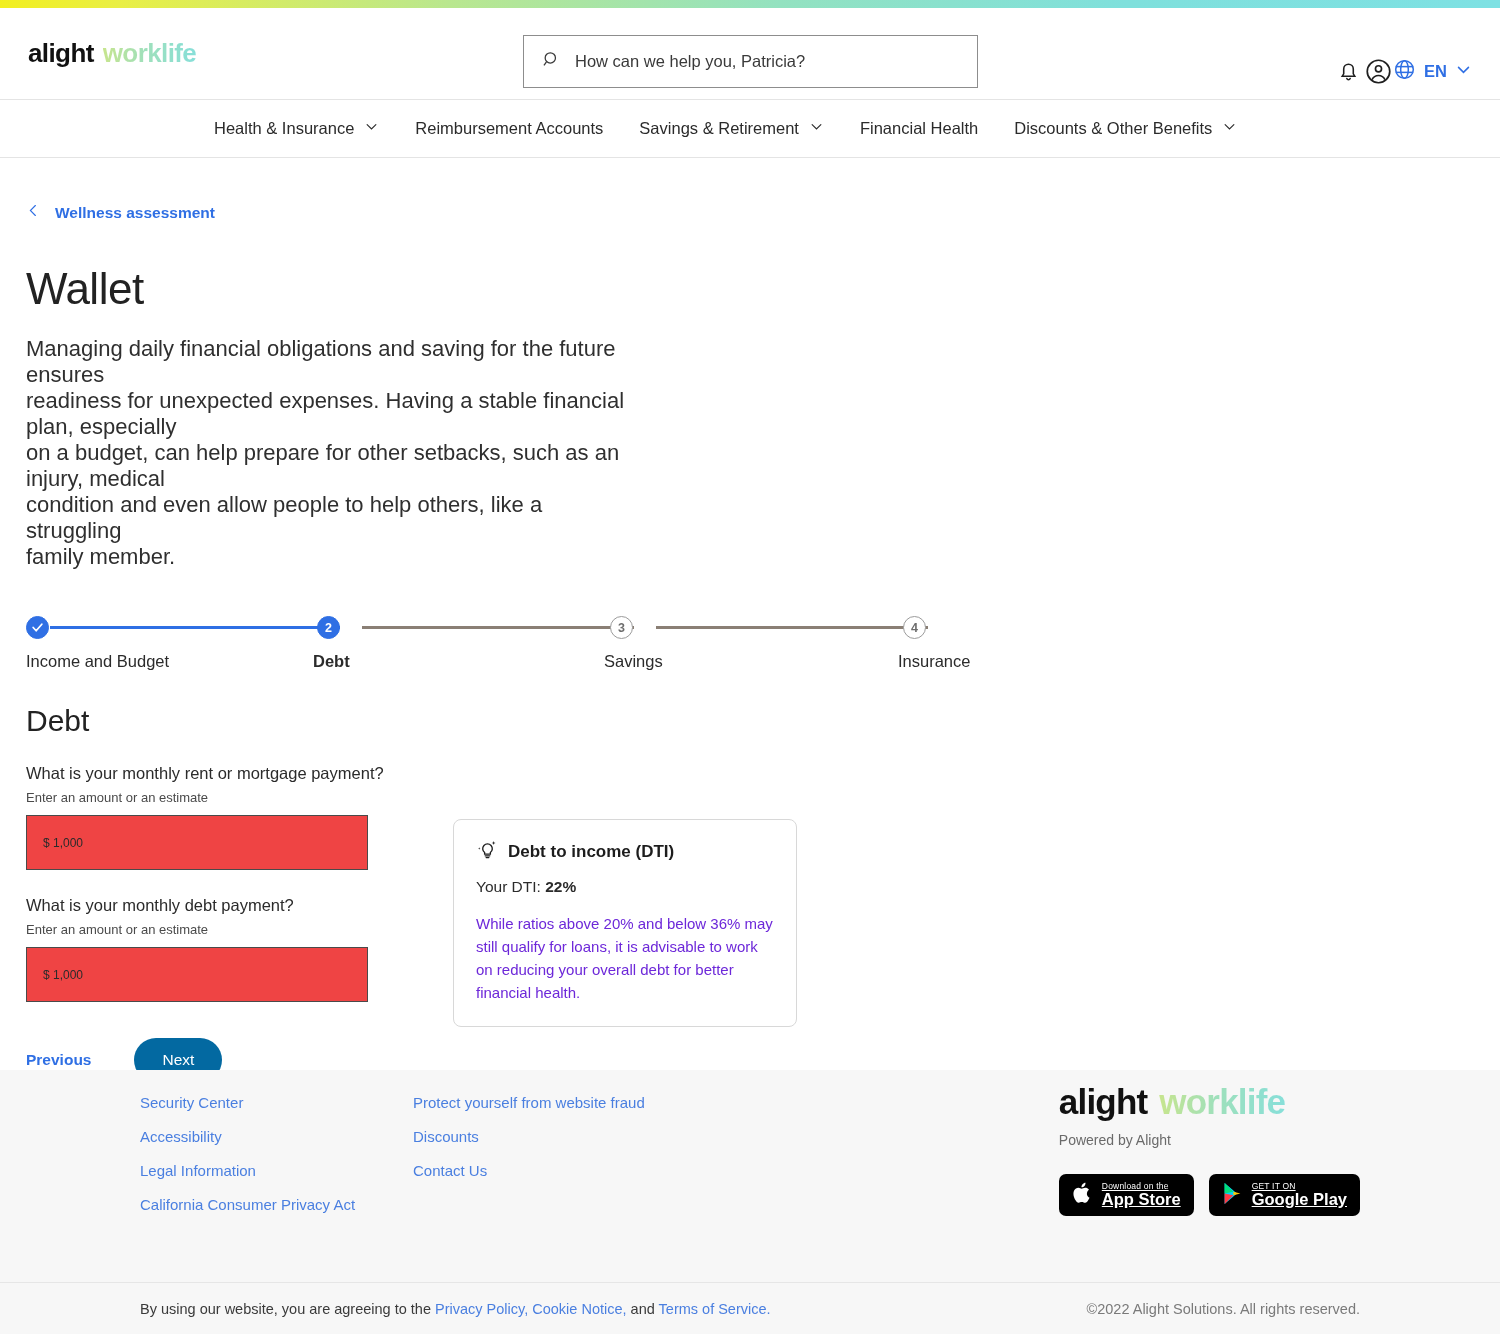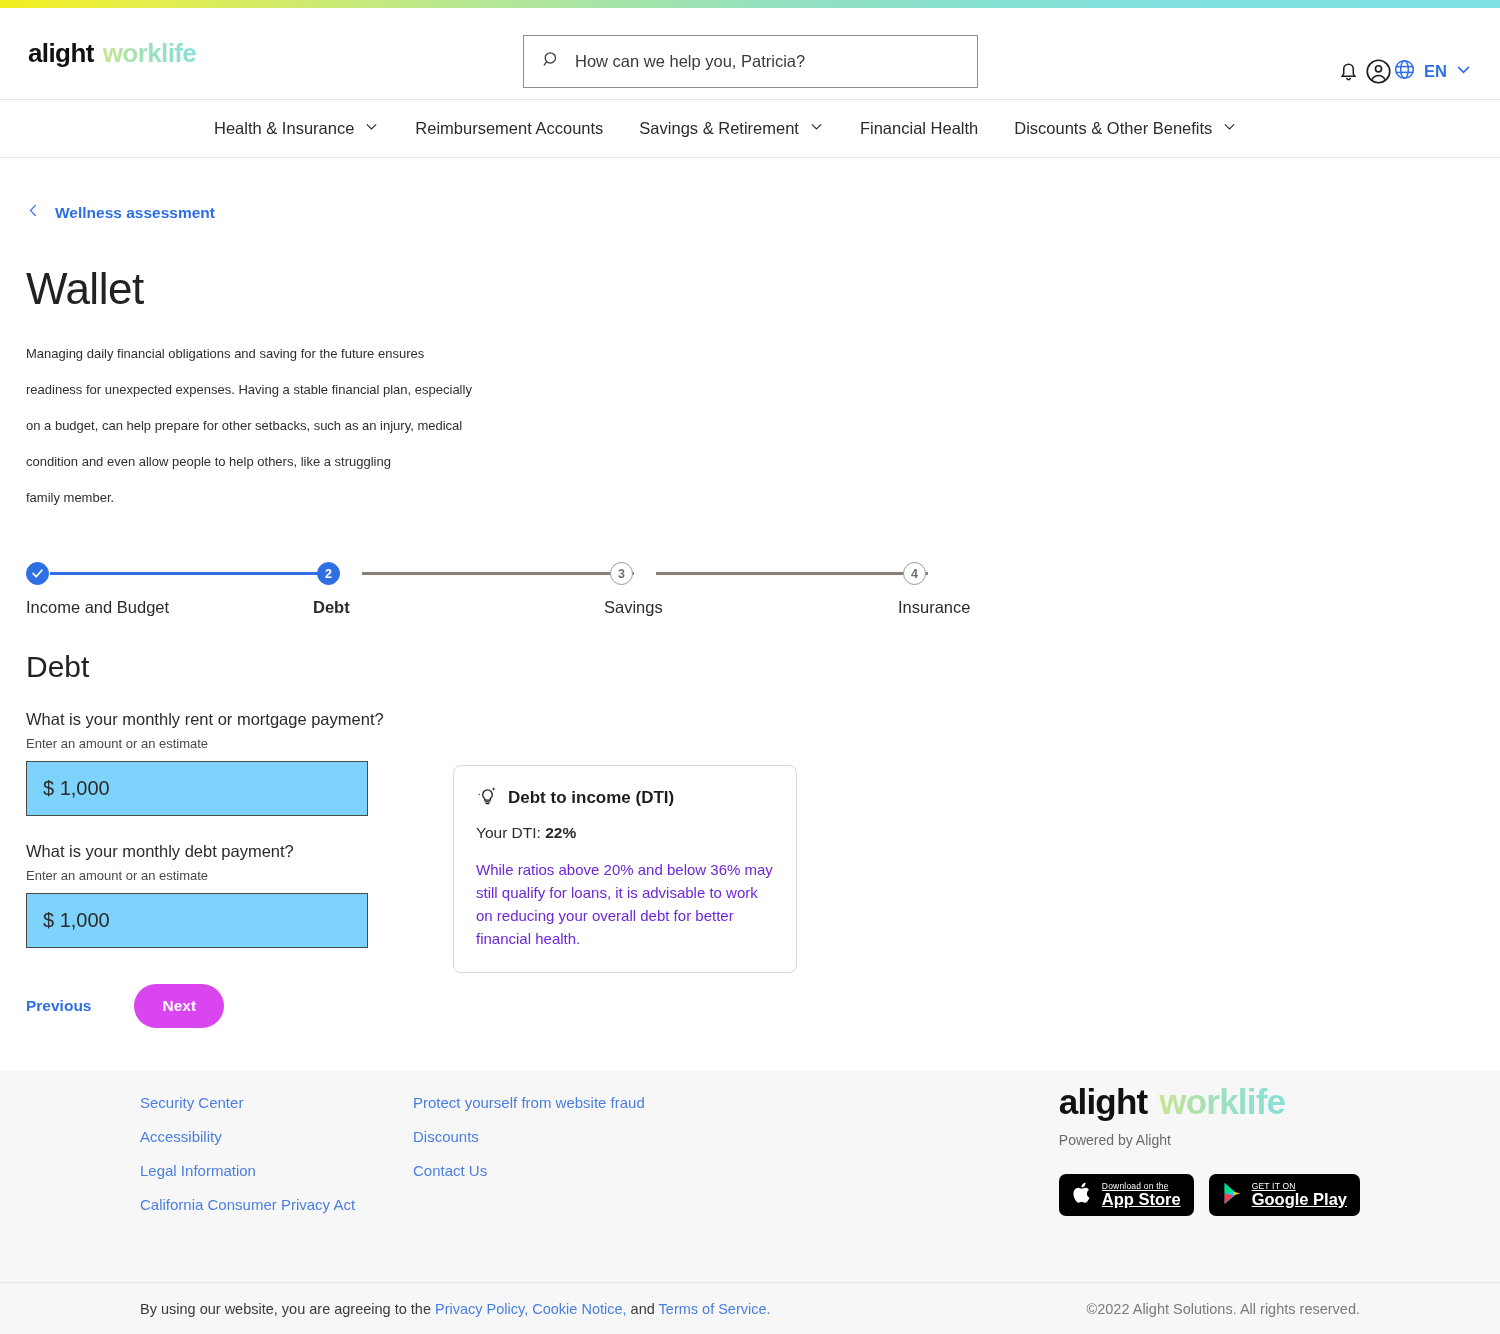--- a/index.html
+++ b/index.html
@@ -110,21 +110,21 @@
     display: flex; align-items: center; gap: 14px;
     color: #2f6fe4; font-weight: 700; font-size: 15.5px;
     cursor: pointer; margin-bottom: 42px;
   }
 
   .page-title {
     font-size: 44px; font-weight: 400; color: #222;
     letter-spacing: -0.5px; margin-bottom: 22px;
   }
   .page-desc {
-    font-size: 13px; line-height: 36px; color: #2f2f2f;
+    font-size: 22px; line-height: 26px; color: #2f2f2f;
     max-width: 600px; white-space: pre-line; margin-bottom: 34px;
   }
 
   
   .stepper { position: relative; width: 918px; height: 72px; margin-bottom: 14px; }
   .stepper-track { position: absolute; top: 22px; left: 0; width: 918px; height: 72px; }
   .step-line {
     position: absolute; top: 0; height: 3px; background: #8a7f75;
   }
   .step-line.done { background: #2f6fe4; }
@@ -146,23 +146,23 @@
   .step-label.current { font-weight: 700; }
 
   
   .section-title { font-size: 30px; font-weight: 400; color: #222; margin: 28px 0 26px; }
   .form-row { display: flex; align-items: flex-start; }
   .form-col { width: 400px; }
   .field-label { font-size: 16.5px; color: #2b2b2b; margin-bottom: 7px; }
   .field-hint { font-size: 13px; color: #4a4a4a; margin-bottom: 10px; }
   .field-input {
     width: 342px; height: 55px;
-    border: 1px solid #4a4a4a; background: #7dd3fc;
+    border: 1px solid #4a4a4a; background: #ef4444;
     font-family: "Liberation Sans", sans-serif;
-    font-size: 20px; color: #2b2b2b;
+    font-size: 12px; color: #2b2b2b;
     padding: 0 16px;
     outline: none;
   }
   .field-block { margin-bottom: 26px; }
 
   
   .dti-card {
     width: 344px;
     border: 1px solid #d8d8d8;
     border-radius: 8px;
@@ -181,23 +181,23 @@
   .dti-text { font-size: 15px; line-height: 23px; color: #6d28d9; }
 
   
   .actions { display: flex; align-items: center; gap: 43px; margin-top: 36px; }
   .btn-link {
     color: #2f6fe4; font-weight: 700; font-size: 15.5px;
     background: none; border: none; cursor: pointer;
     font-family: "Liberation Sans", sans-serif;
   }
   .btn-primary {
-    background: #d946ef; color: #fff; border: none;
+    background: #0369a1; color: #fff; border: none;
     border-radius: 24px; padding: 13px 28px;
-    font-size: 15.5px; font-weight: 700; cursor: pointer;
+    font-size: 15.5px; font-weight: 400; cursor: pointer;
     font-family: "Liberation Sans", sans-serif;
     text-align: right;
   }
 
   
   .footer {
     position: absolute; left: 0; top: 1070px;
     width: 1500px; height: 264px;
     background: #f7f7f7;
   }

